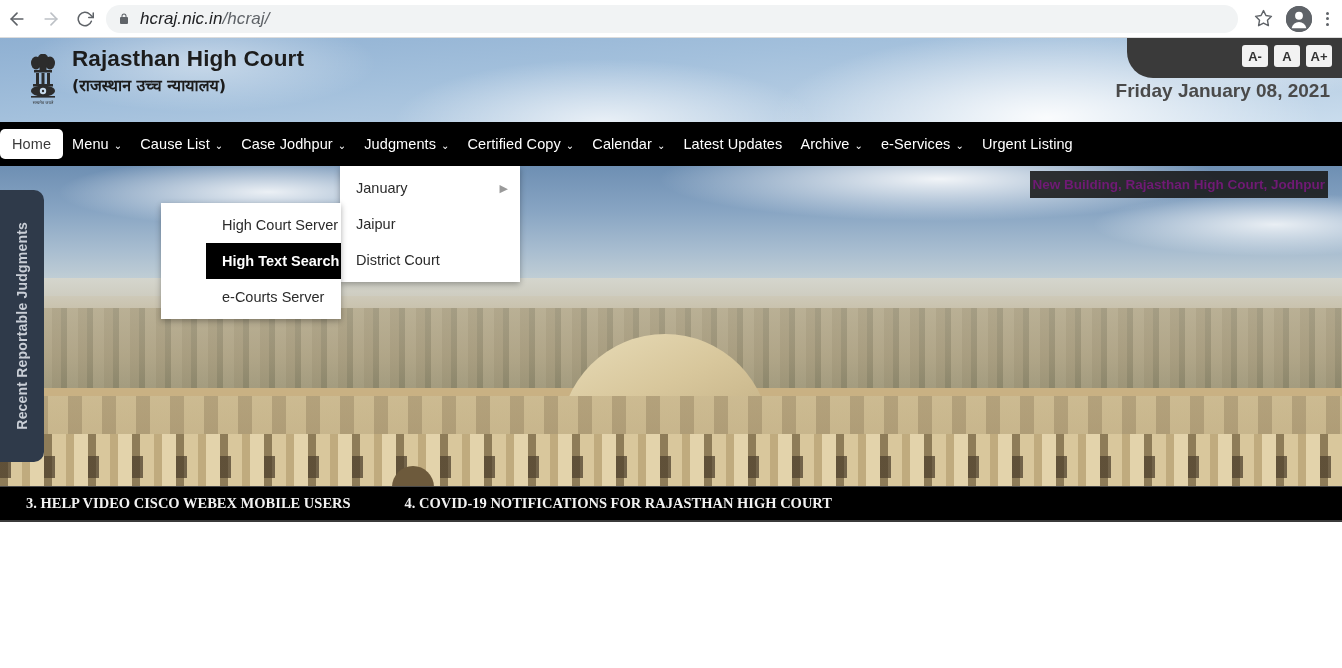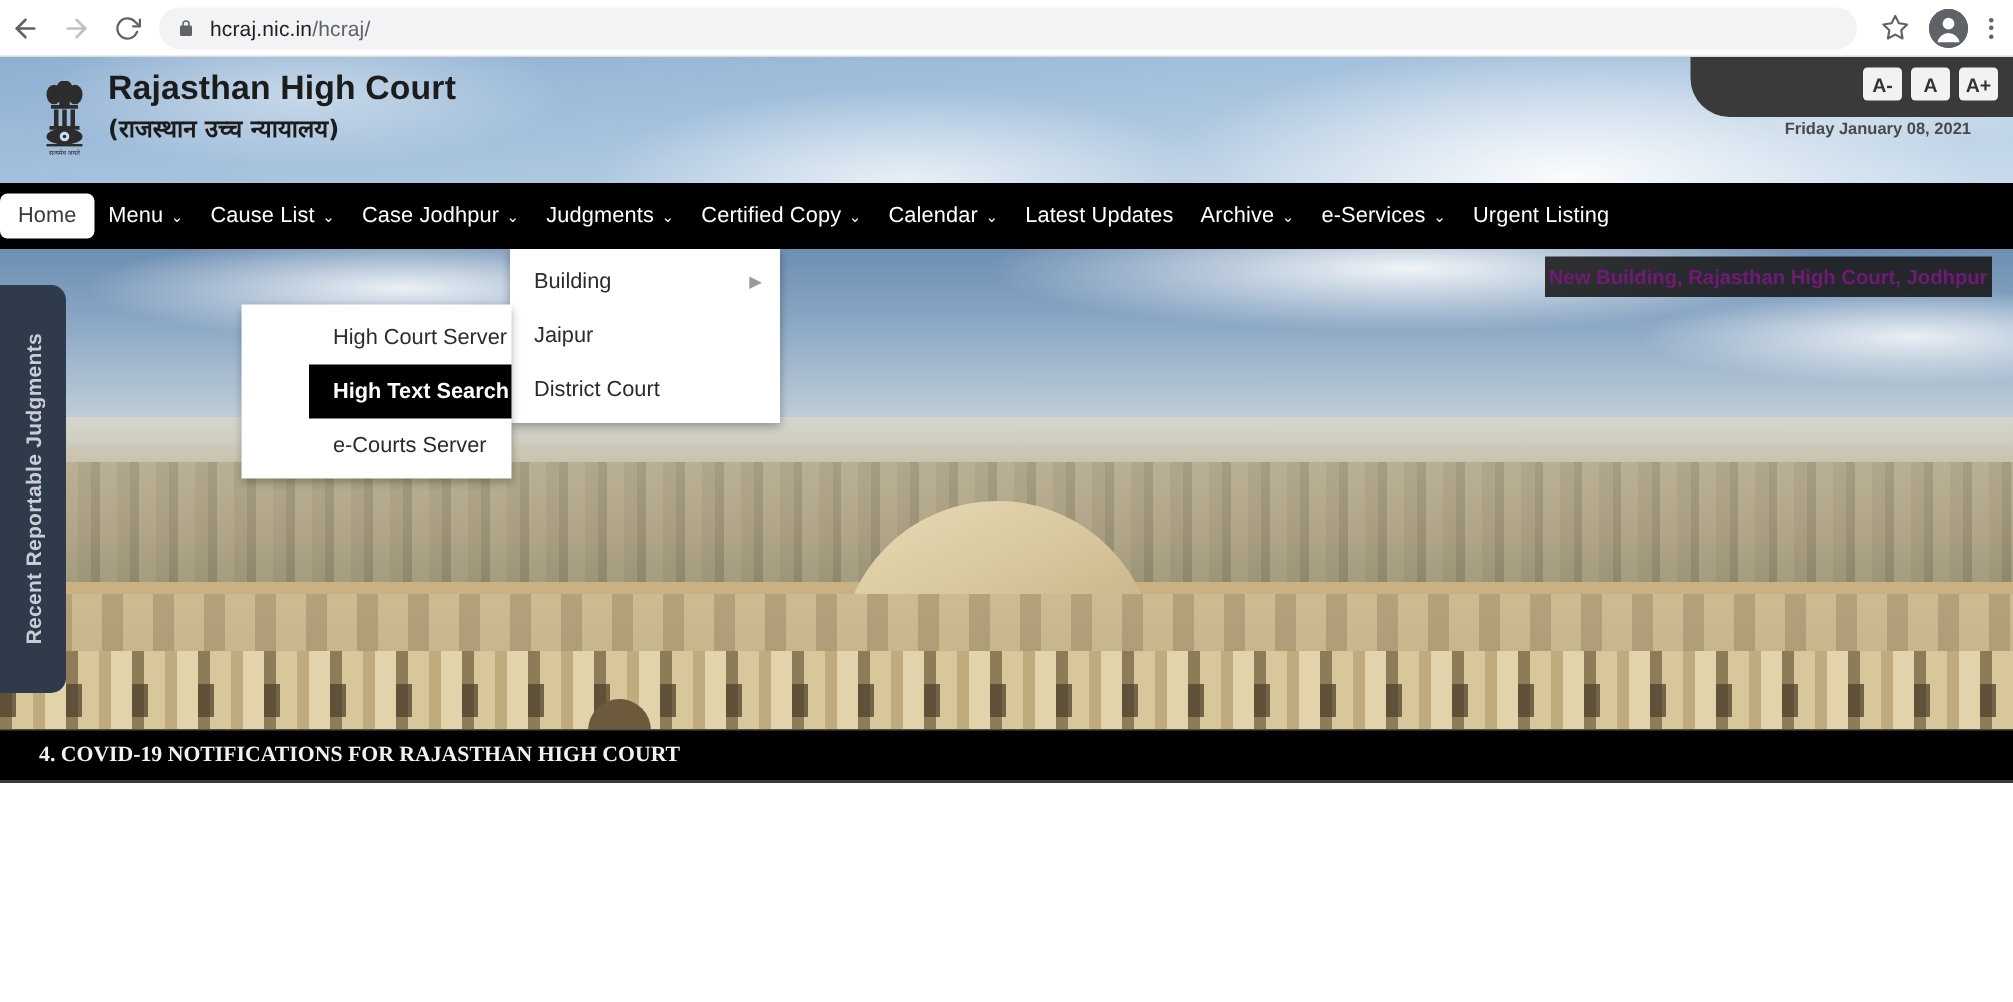--- a/index.html
+++ b/index.html
@@ -28,23 +28,24 @@
   #omnibox {
     flex: 1;
     height: 28px; margin: 0 8px 0 4px;
     background: #f1f3f4;
     border-radius: 14px;
     display: flex; align-items: center;
     padding: 0 12px;
   }
   #lock-icon { margin-right: 10px; display: flex; color: #5f6368; }
   #omnibox-url {
-    font-size: 14px; color: #202124;
+    font-size: 17px; color: #202124;
     letter-spacing: 0.1px;
     white-space: nowrap;
+    font-style: italic;
   }
   #omnibox-url .path { color: #5f6368; }
   #chrome-right { display: flex; align-items: center; padding-right: 6px; }
   #star-icon { width: 34px; height: 34px; display:flex; align-items:center; justify-content:center; color:#5f6368;}
   #profile-avatar {
     width: 26px; height: 26px; margin: 0 6px;
     border-radius: 50%; background: #5f6368;
     display: flex; align-items: center; justify-content: center;
   }
   #kebab-menu {
@@ -101,22 +102,22 @@
     position: absolute; right: 10px; top: 7px;
     display: flex; gap: 6px;
   }
   .fsz-btn {
     width: 26px; height: 22px;
     background: #f2f2f2; border-radius: 3px;
     color: #333; font-size: 13px; font-weight: bold;
     display: flex; align-items: center; justify-content: center;
   }
   #header-date {
-    position: absolute; right: 28px; top: 42px;
-    font-size: 11px; font-weight: bold; color: #4a4a4a; padding-left: 34px;
+    position: absolute; right: 12px; top: 42px;
+    font-size: 19px; font-weight: bold; color: #4a4a4a; padding-left: 34px;
   }
 
   
   #navbar {
     position: relative;
     height: 44px;
     background: #000000;
     display: flex; align-items: center;
     z-index: 30;
   }
@@ -446,21 +447,21 @@
     <div class="nav-item">
       <span>e-Services</span>
       <span class="caret">⌄</span>
     </div>
     <div class="nav-item">
       <span>Urgent Listing</span>
     </div>
 
     <div id="dropdown-judgments">
       <div class="dd-item">
-        <span>Building</span>
+        <span>January</span>
         <span class="submenu-arrow">▶</span>
       </div>
       <div class="dd-item">
         <span>Jaipur</span>
       </div>
       <div class="dd-item">
         <span>District Court</span>
       </div>
     </div>
   </div>
@@ -495,19 +496,22 @@
         <span>High Text Search</span>
       </div>
       <div class="dd-item">
         <span>e-Courts Server</span>
       </div>
     </div>
   </div>
 
   <div id="ticker">
     <div class="ticker-item">
+      <span>3. HELP VIDEO CISCO WEBEX MOBILE USERS</span>
+    </div>
+    <div class="ticker-item">
       <span>4. COVID-19 NOTIFICATIONS FOR RAJASTHAN HIGH COURT</span>
 
     </div>
 
   </div>
 
 </div>
 
 </body></html>

